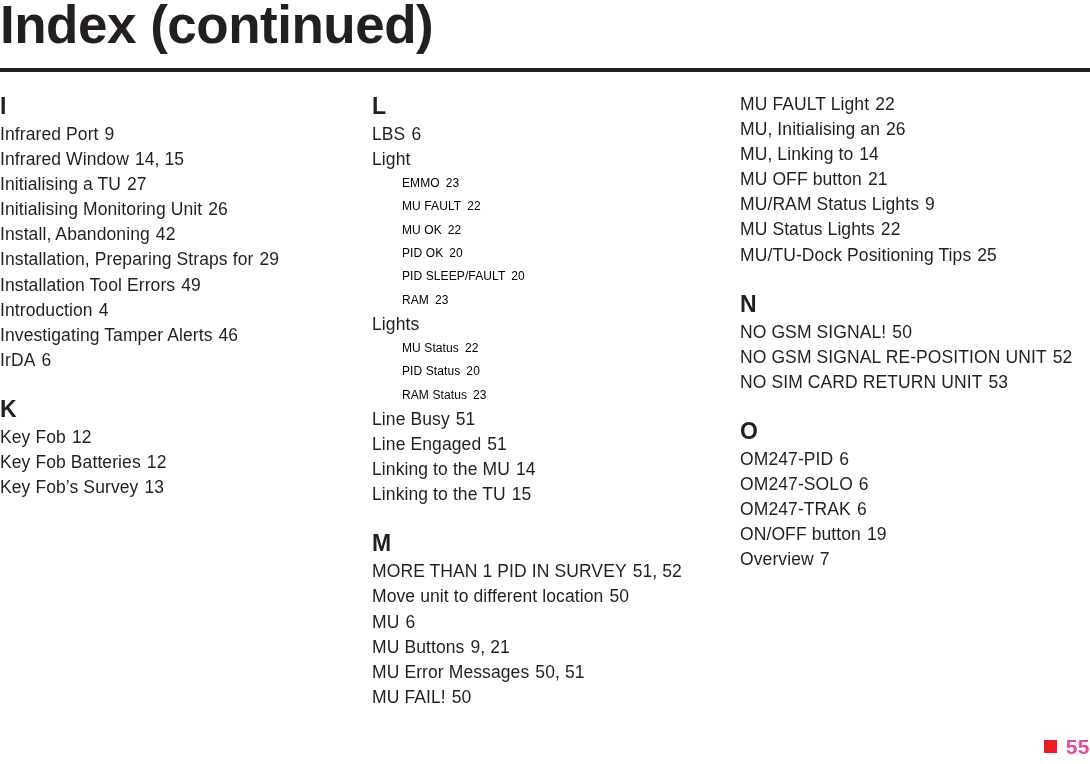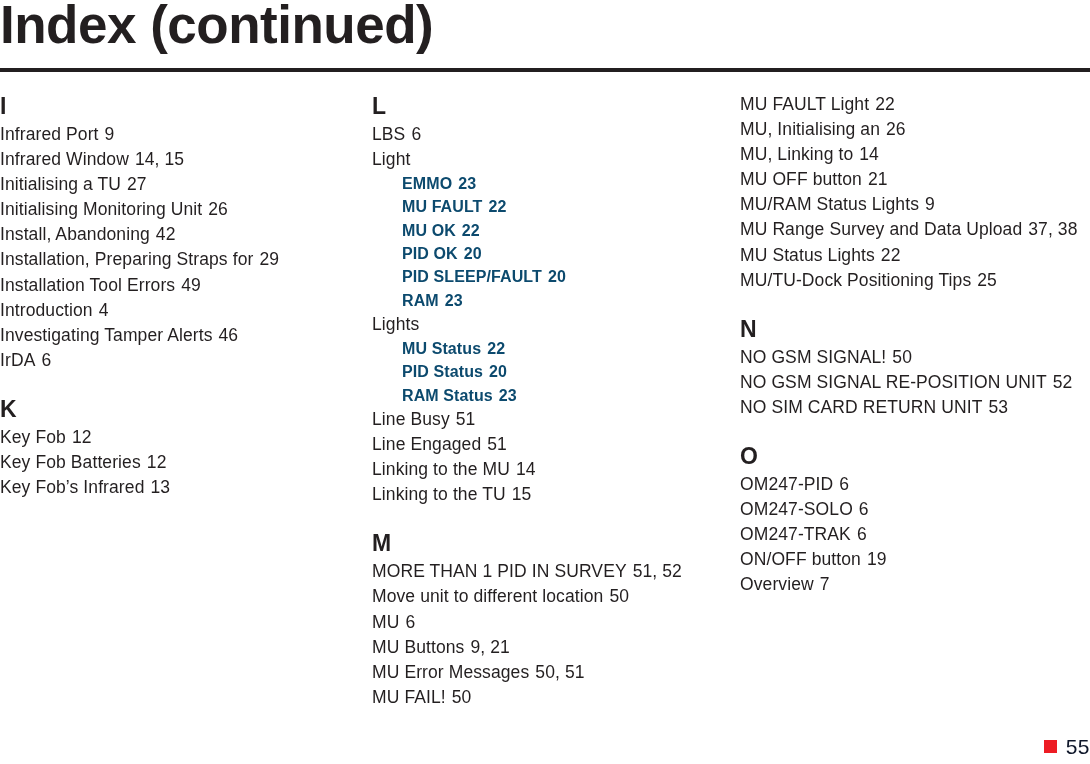--- a/index.html
+++ b/index.html
@@ -74,24 +74,23 @@
     line-height: 25.1px;
     color: #231f20;
     white-space: nowrap;
     letter-spacing: 0.1px;
   }
   .entry .pg {
     margin-left: 6px;
   }
   .entry.sub {
     padding-left: 30px;
-    color: #0c4a6e;
-    font-size: 16px;
+    color: #000000;
+    font-size: 12px;
     line-height: 23.3px;
-    font-weight: bold;
   }
   .entry.headonly {
     
   }
 
   .footer {
     position: absolute;
     left: 0px;
     top: 736px;
     width: 1090px;
@@ -106,22 +105,22 @@
     gap: 9px;
   }
   .footer-square {
     width: 13px;
     height: 13px;
     background: #ed1c24;
     display: block;
   }
   .footer-page {
     font-size: 21px;
-    font-weight: normal;
-    color: #0f172a;
+    font-weight: bold;
+    color: #ec4899;
     line-height: 21px;
     letter-spacing: 0.5px;
   }
 </style>
 </head>
 <body>
 
 <div class="page">
 
   <div class="page-title">Index (continued)</div>
@@ -140,21 +139,21 @@
           <div class="entry"><span>Installation, Preparing Straps for</span><span class="pg">29</span></div>
           <div class="entry"><span>Installation Tool Errors</span><span class="pg">49</span></div>
           <div class="entry"><span>Introduction</span><span class="pg">4</span></div>
           <div class="entry"><span>Investigating Tamper Alerts</span><span class="pg">46</span></div>
           <div class="entry"><span>IrDA</span><span class="pg">6</span></div>
         </div>
         <div class="section">
           <div class="section-letter">K</div>
           <div class="entry"><span>Key Fob</span><span class="pg">12</span></div>
           <div class="entry"><span>Key Fob Batteries</span><span class="pg">12</span></div>
-          <div class="entry"><span>Key Fob’s Infrared</span><span class="pg">13</span></div>
+          <div class="entry"><span>Key Fob’s Survey</span><span class="pg">13</span></div>
         </div>
       </div>
     <div class="column col-2">
         <div class="section">
           <div class="section-letter">L</div>
           <div class="entry"><span>LBS</span><span class="pg">6</span></div>
           <div class="entry headonly"><span>Light</span></div>
           <div class="entry sub"><span>EMMO</span><span class="pg">23</span></div>
           <div class="entry sub"><span>MU FAULT</span><span class="pg">22</span></div>
           <div class="entry sub"><span>MU OK</span><span class="pg">22</span></div>
@@ -180,21 +179,20 @@
           <div class="entry"><span>MU FAIL!</span><span class="pg">50</span></div>
         </div>
       </div>
     <div class="column col-3">
         <div class="section continuation">
           <div class="entry"><span>MU FAULT Light</span><span class="pg">22</span></div>
           <div class="entry"><span>MU, Initialising an</span><span class="pg">26</span></div>
           <div class="entry"><span>MU, Linking to</span><span class="pg">14</span></div>
           <div class="entry"><span>MU OFF button</span><span class="pg">21</span></div>
           <div class="entry"><span>MU/RAM Status Lights</span><span class="pg">9</span></div>
-          <div class="entry"><span>MU Range Survey and Data Upload</span><span class="pg">37, 38</span></div>
           <div class="entry"><span>MU Status Lights</span><span class="pg">22</span></div>
           <div class="entry"><span>MU/TU-Dock Positioning Tips</span><span class="pg">25</span></div>
         </div>
         <div class="section">
           <div class="section-letter">N</div>
           <div class="entry"><span>NO GSM SIGNAL!</span><span class="pg">50</span></div>
           <div class="entry"><span>NO GSM SIGNAL RE-POSITION UNIT</span><span class="pg">52</span></div>
           <div class="entry"><span>NO SIM CARD RETURN UNIT</span><span class="pg">53</span></div>
         </div>
         <div class="section">

